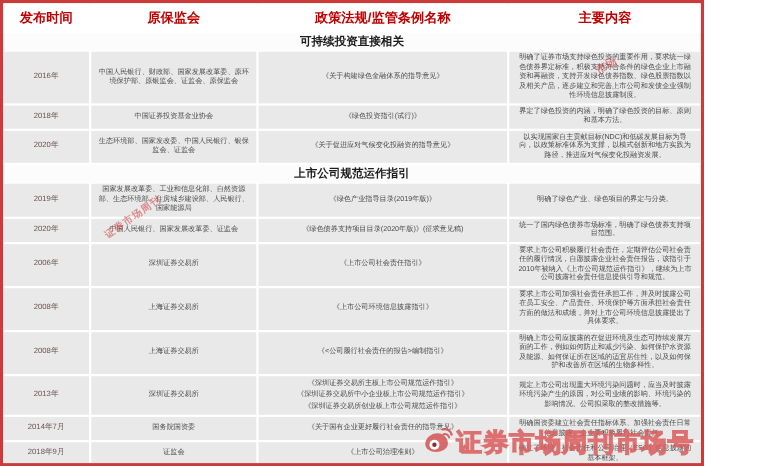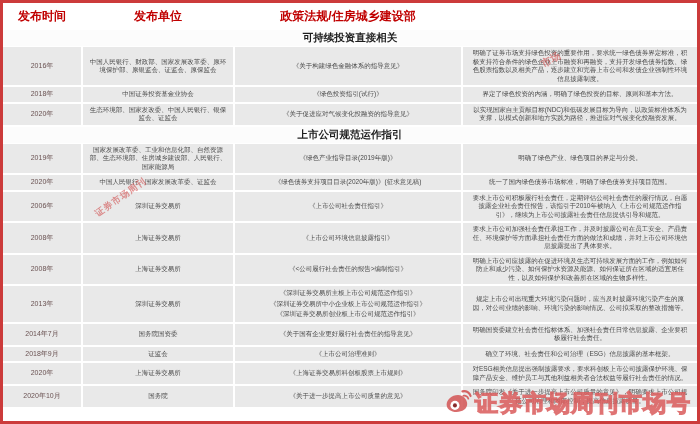--- a/index.html
+++ b/index.html
@@ -1,19 +1,19 @@
 <!DOCTYPE html>
 <html><head>
 <meta charset="utf-8">
 <style>
   * { margin:0; padding:0; box-sizing:border-box; }
   html,body { background:#fff; }
   body { font-family:"Liberation Sans","DejaVu Sans",sans-serif; }
   .frame {
-    position:relative; width:700px; height:424px;
+    position:relative; width:640px; height:424px;
     border:3px solid #cc3b3b; background:#fff; overflow:hidden;
   }
   .thead {
     display:grid; grid-template-columns:78px 150px 226px 1fr; gap:2px;
     background:#fff; height:27px;
   }
   .thead .hcell {
     display:flex; align-items:center; justify-content:center;
     color:#c00000; font-weight:bold; font-size:12px; background:#fff;
   }
@@ -57,22 +57,23 @@
     font-family:Liberation Serif, serif;
     -webkit-text-stroke:1.2px rgba(217,90,90,.85);
   }
 </style>
 </head>
 <body>
 
 <div class="frame">
   <div class="thead">
     <div class="hcell">发布时间</div>
-    <div class="hcell">发布单位</div>
-    <div class="hcell">政策法规/住房城乡建设部</div>
+    <div class="hcell">原保监会</div>
+    <div class="hcell">政策法规/监管条例名称</div>
+    <div class="hcell">主要内容</div>
   </div>
   <div id="tbody">
       <div class="section-title">可持续投资直接相关</div>
       <div class="trow">
         <div class="cell time">2016年</div>
         <div class="cell unit">中国人民银行、财政部、国家发展改革委、原环境保护部、原银监会、证监会、原保监会</div>
         <div class="cell policy">
           <div>《关于构建绿色金融体系的指导意见》</div>
         </div>
         <div class="cell content">明确了证券市场支持绿色投资的重要作用，要求统一绿色债券界定标准，积极支持符合条件的绿色企业上市融资和再融资，支持开发绿色债券指数、绿色股票指数以及相关产品，逐步建立和完善上市公司和发债企业强制性环境信息披露制度。</div>

